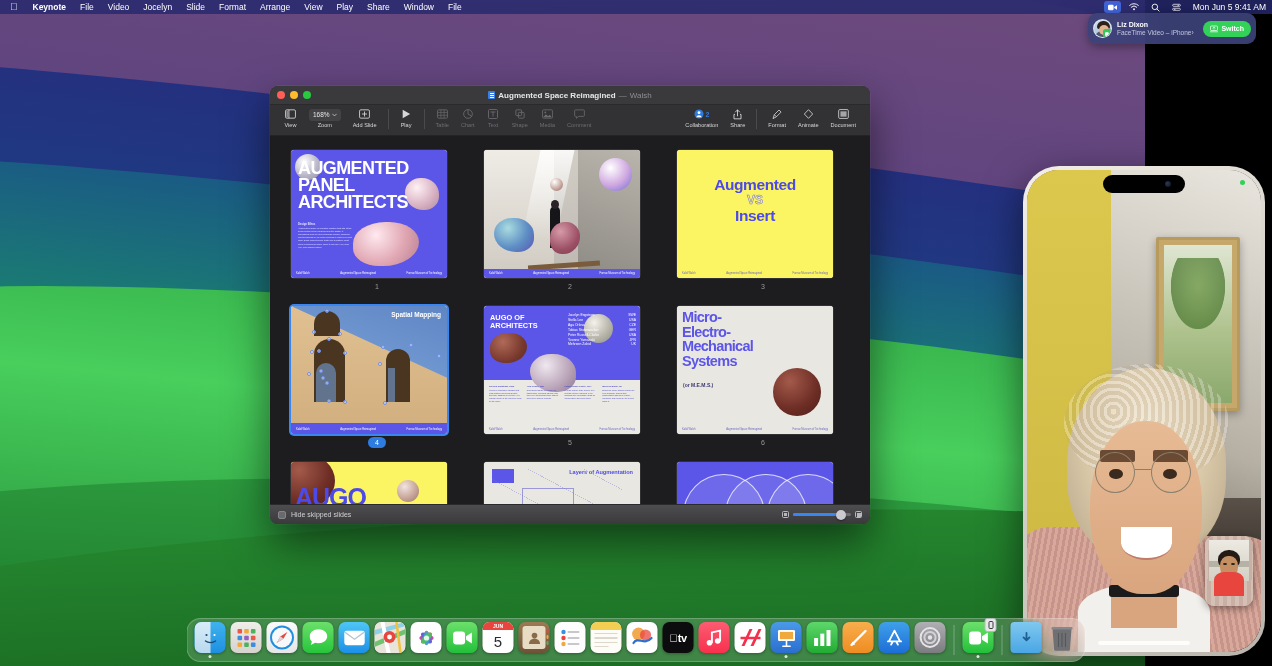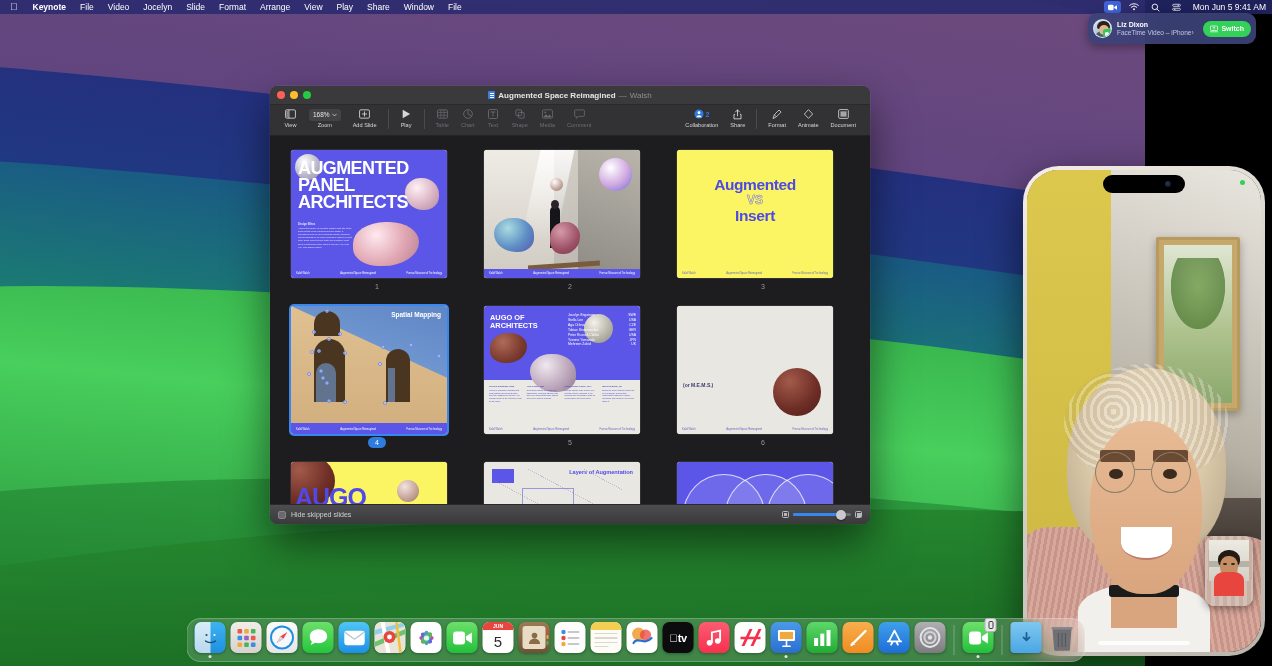--- a/index.html
+++ b/index.html
@@ -753,20 +753,26 @@
               <span>Fornax Museum of Technology</span>
             </div>
           </div>
         </div>
         <div class="slide-num">5</div>
       </div>
 
       <div class="slide-cell">
         <div class="slide-thumb">
           <div class="s6">
+            <div class="ttl">
+              <div>Micro-</div>
+              <div>Electro-</div>
+              <div>Mechanical</div>
+              <div>Systems</div>
+            </div>
             <div class="blob" style="right:12px;top:62px;width:48px;height:48px;background:radial-gradient(circle at 35% 28%,#a35a4a,#6e2e26 58%,#4d1c18);"></div>
             <div class="sub">(or M.E.M.S.)</div>
             <div class="sl-footer" style="color:#6a68c0">
               <span>Kalid Walsh</span>
               <span>Augmented Space Reimagined</span>
               <span>Fornax Museum of Technology</span>
             </div>
           </div>
         </div>
         <div class="slide-num">6</div>

